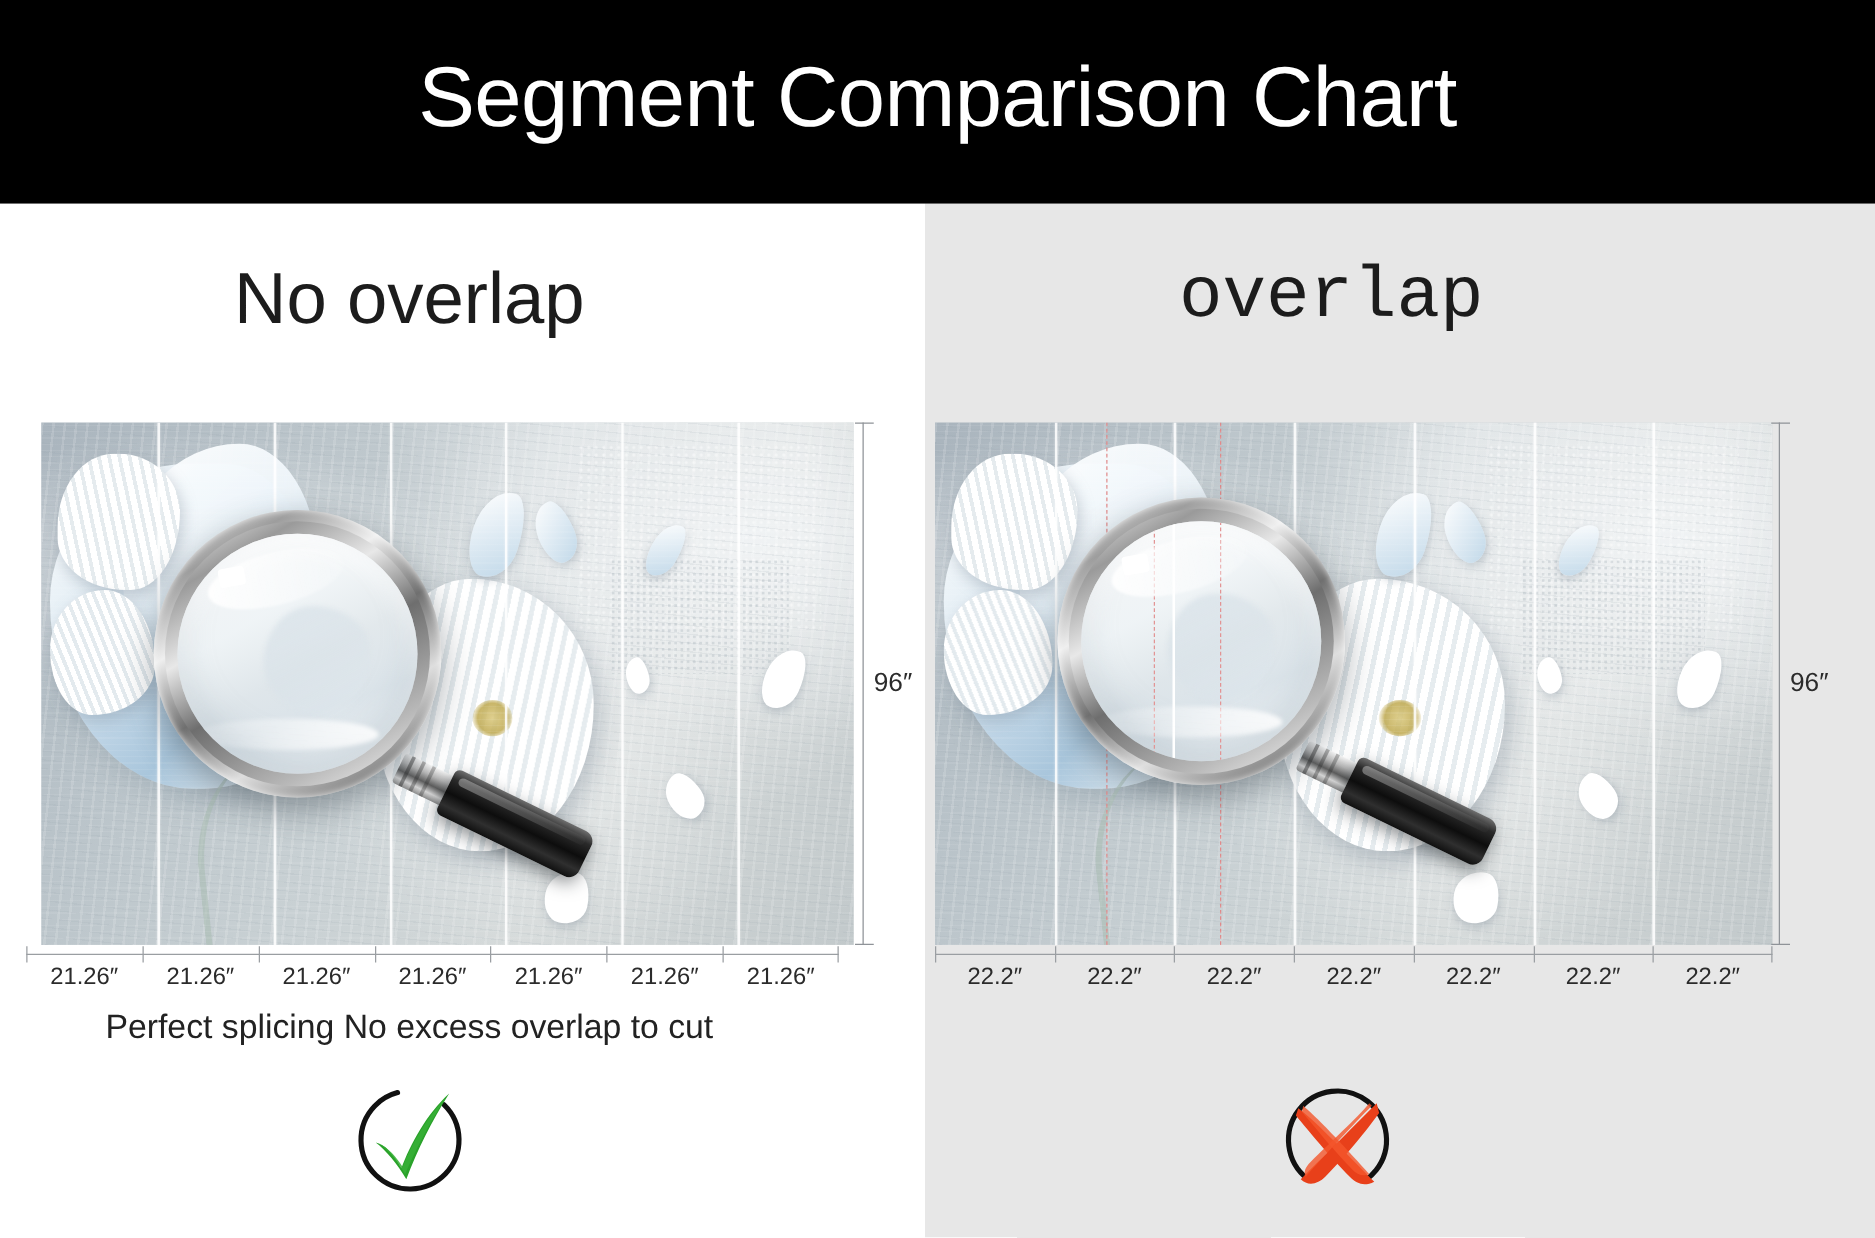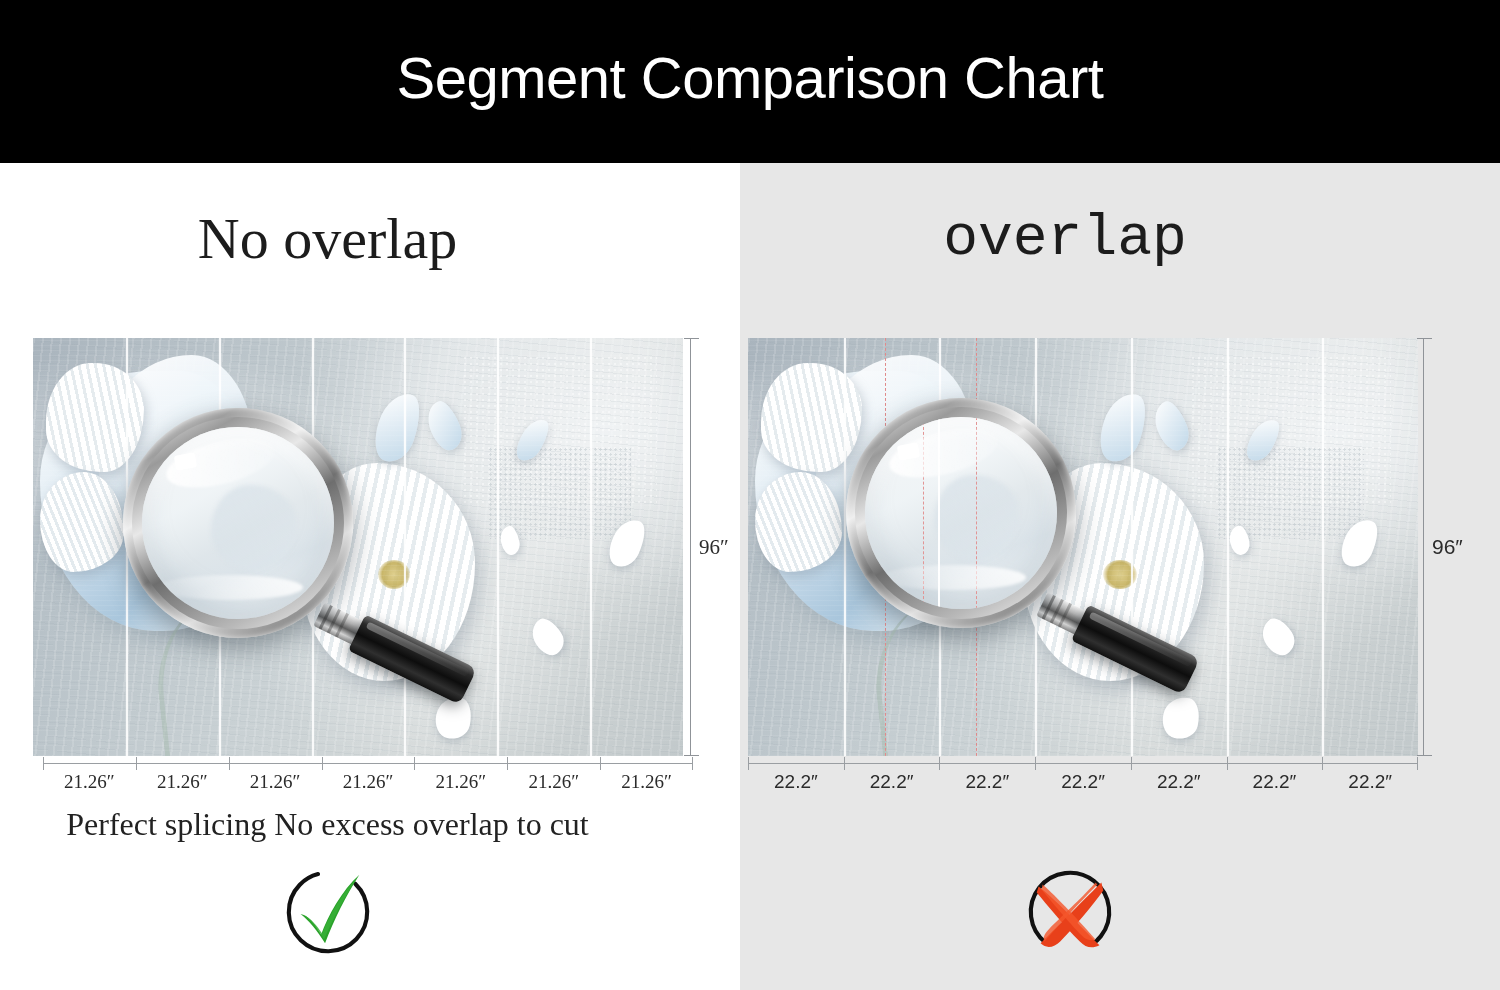--- a/index.html
+++ b/index.html
@@ -12,34 +12,34 @@
   }
 
   
   .banner{
     position:absolute; left:0; top:0; width:1500px; height:163px;
     background:#000000;
     display:flex; align-items:center; justify-content:center;
   }
   .banner-title{
     color:#ffffff;
-    font-size:58px;
+    font-size:68px;
     font-weight:400;
     letter-spacing:-0.5px;
     line-height:1;
     padding-bottom:8px;
   }
 
   
   .body-area{
     position:absolute; left:0; top:163px; width:1500px; height:827px;
     display:flex;
   }
   .panel{ position:relative; height:100%; }
-  .panel.left { width:740px; background:#ffffff;font-family:Liberation Serif, serif; }
+  .panel.left { width:740px; background:#ffffff; }
   .panel.right{ width:760px; background:#e7e7e7; }
 
   .panel-heading{
     position:absolute; top:47px; width:100%;
     text-align:center; font-size:58px; font-weight:400;
     color:#1c1c1c; line-height:1;
   }
   .panel.left  .panel-heading{ padding-right:85px; }
   .panel.right .panel-heading{ padding-right:110px;font-family:Liberation Mono, monospace; }
 
@@ -260,21 +260,21 @@
     display:flex;
   }
   .dim-h-labels span{
     flex:1 1 0; text-align:center;
     font-size:19px; color:#2b2b2b;
   }
 
   
   .caption{
     position:absolute; top:645px; width:100%; text-align:center;
-    font-size:32px; color:#222222; line-height:1;
+    font-size:27px; color:#222222; line-height:1;
   }
   .panel.left  .caption{ padding-right:85px; }
   .panel.right .caption{ padding-right:100px; }
 
   
   .verdict{
     position:absolute; top:700px; width:100%;
     display:flex; justify-content:center;
   }
   .panel.left  .verdict{ padding-right:85px; }
@@ -337,21 +337,21 @@
             <div class="glass-shine3"></div>
           </div>
         </div>
       </div>
     </div>
 
     <div class="dim-v" style="left:690px; top:175px; height:418px;">
       <div class="dim-v-label">96″</div>
     </div>
 
-    <div class="dim-h" style="left:43px; top:600px; width:650px;">
+    <div class="dim-h" style="left:21px; top:600px; width:650px;">
       <div class="tick" style="left:0"></div>
       <div class="tick" style="left:14.28%"></div>
       <div class="tick" style="left:28.57%"></div>
       <div class="tick" style="left:42.85%"></div>
       <div class="tick" style="left:57.14%"></div>
       <div class="tick" style="left:71.42%"></div>
       <div class="tick" style="left:85.71%"></div>
       <div class="tick" style="left:calc(100% - 1px)"></div>
       <div class="dim-h-labels">
         <span>21.26″</span>

